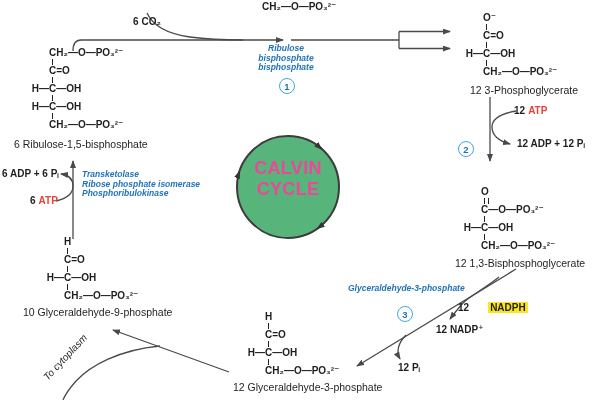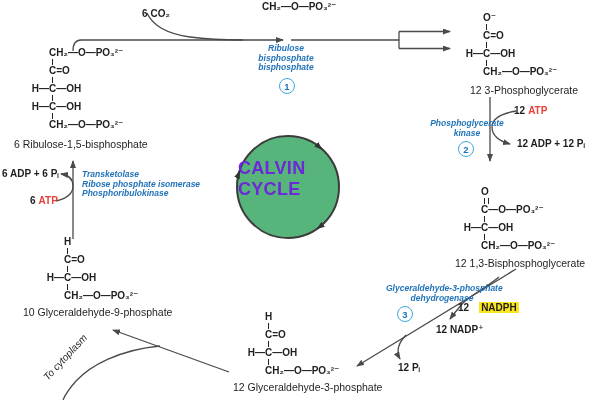--- a/index.html
+++ b/index.html
@@ -15,43 +15,43 @@
   .stick{margin-left:23px;width:0;border-left:1.3px solid #222;height:6px;}
   .stick.dbl{width:2.5px;border-right:1.3px solid #222;}
   .enzyme{position:absolute;color:#2173b9;font-size:8.5px;font-weight:bold;font-style:italic;
           line-height:9.5px;text-align:center;white-space:nowrap;}
   .enzyme span{display:block;}
   .badge{position:absolute;width:14px;height:14px;border:1.4px solid #3fa9dc;border-radius:50%;
          color:#2173b9;font-size:9.5px;font-weight:bold;background:#fff;
          display:flex;align-items:center;justify-content:center;}
   .cof{position:absolute;font-size:10px;font-weight:bold;white-space:nowrap;}
   .cof .red{color:#e8413a;}
-  .cof .hl{background:#fbe51f;padding:0 2px;margin-left:10px;}
+  .cof .hl{background:#fbe51f;padding:0 2px;margin-left:19px;}
   .cof .sp{margin-right:3px;}
-  #cycle-text{position:absolute;left:238px;top:158px;width:100px;
-              font-size:18px;font-weight:bold;line-height:21px;letter-spacing:.3px;color:#6d28d9;}
+  #cycle-text{position:absolute;left:238px;top:158px;width:100px;text-align:center;
+              font-size:18px;font-weight:bold;line-height:21px;letter-spacing:.3px;color:#ec4899;}
   #to-cyto{position:absolute;left:50px;top:371px;height:12px;font-size:10px;font-style:italic;
            white-space:nowrap;transform:rotate(-47deg);transform-origin:0 100%;}
   
-  #t-co2{left:133px;top:8px;margin-left:9px;}
+  #t-co2{left:133px;top:16px;}
   #f-carbox{left:262px;top:1px;}
   #l-carbox{left:233px;top:16px;}
   #s-ribulose{left:29px;top:47px;}
   #l-ribulose{left:14px;top:138px;}
   #e-step1{left:236px;top:44px;width:100px;}
   #b-step1{left:279px;top:78px;}
   #s-3pg{left:463px;top:12px;}
   #l-3pg{left:470px;top:84px;}
   #e-step2{left:412px;top:119px;width:110px;}
   #b-step2{left:458px;top:141px;}
   #c-atp12{left:514px;top:105px;}
   #c-adp12{left:517px;top:138px;}
   #s-13bpg{left:461px;top:186px;}
   #l-13bpg{left:455px;top:257px;}
-  #e-step3{left:348px;top:284px;width:112px;margin-left:38px;}
+  #e-step3{left:348px;top:284px;width:112px;}
   #b-step3{left:397px;top:306px;}
   #c-nadph12{left:458px;top:302px;}
   #c-nadp12{left:436px;top:324px;}
   #c-pi12{left:398px;top:362px;}
   #s-g3p12{left:245px;top:311px;}
   #l-g3p12{left:233px;top:381px;}
   #s-g3p10{left:44px;top:236px;}
   #l-g3p10{left:23px;top:306px;}
   #c-adp6{left:2px;top:168px;}
   #c-atp6{left:30px;top:195px;}
@@ -147,24 +147,20 @@
         <span class="stick"></span>
       </div>
       <div class="srow"><span class="pre">H—</span><span class="main">C—OH</span></div>
       <div class="bondrow">
         <span class="stick"></span>
       </div>
       <div class="srow"><span class="pre"></span><span class="main">CH₂—O—PO₃²⁻</span></div>
     </div>
   <div class="lbl" id="l-3pg">12 3-Phosphoglycerate</div>
 
-  <div class="enzyme" id="e-step2">
-    <span>Phosphoglycerate</span>
-    <span>kinase</span>
-  </div>
   <div class="badge" id="b-step2">
     <span>2</span>
   </div>
 
   <div class="cof" id="c-atp12">
     <span class="sp">12</span><span class="red">ATP</span>
   </div>
   <div class="cof" id="c-adp12">12 ADP + 12 Pᵢ</div>
 
   <div class="struct" id="s-13bpg">
@@ -179,21 +175,20 @@
       <div class="srow"><span class="pre">H—</span><span class="main">C—OH</span></div>
       <div class="bondrow">
         <span class="stick"></span>
       </div>
       <div class="srow"><span class="pre"></span><span class="main">CH₂—O—PO₃²⁻</span></div>
     </div>
   <div class="lbl" id="l-13bpg">12 1,3-Bisphosphoglycerate</div>
 
   <div class="enzyme" id="e-step3">
     <span>Glyceraldehyde-3-phosphate</span>
-    <span>dehydrogenase</span>
   </div>
   <div class="badge" id="b-step3">
     <span>3</span>
   </div>
 
   <div class="cof" id="c-nadph12">
     <span>12</span><span class="hl">NADPH</span>
   </div>
   <div class="cof" id="c-nadp12">12 NADP⁺</div>
   <div class="cof" id="c-pi12">12 Pᵢ</div>

